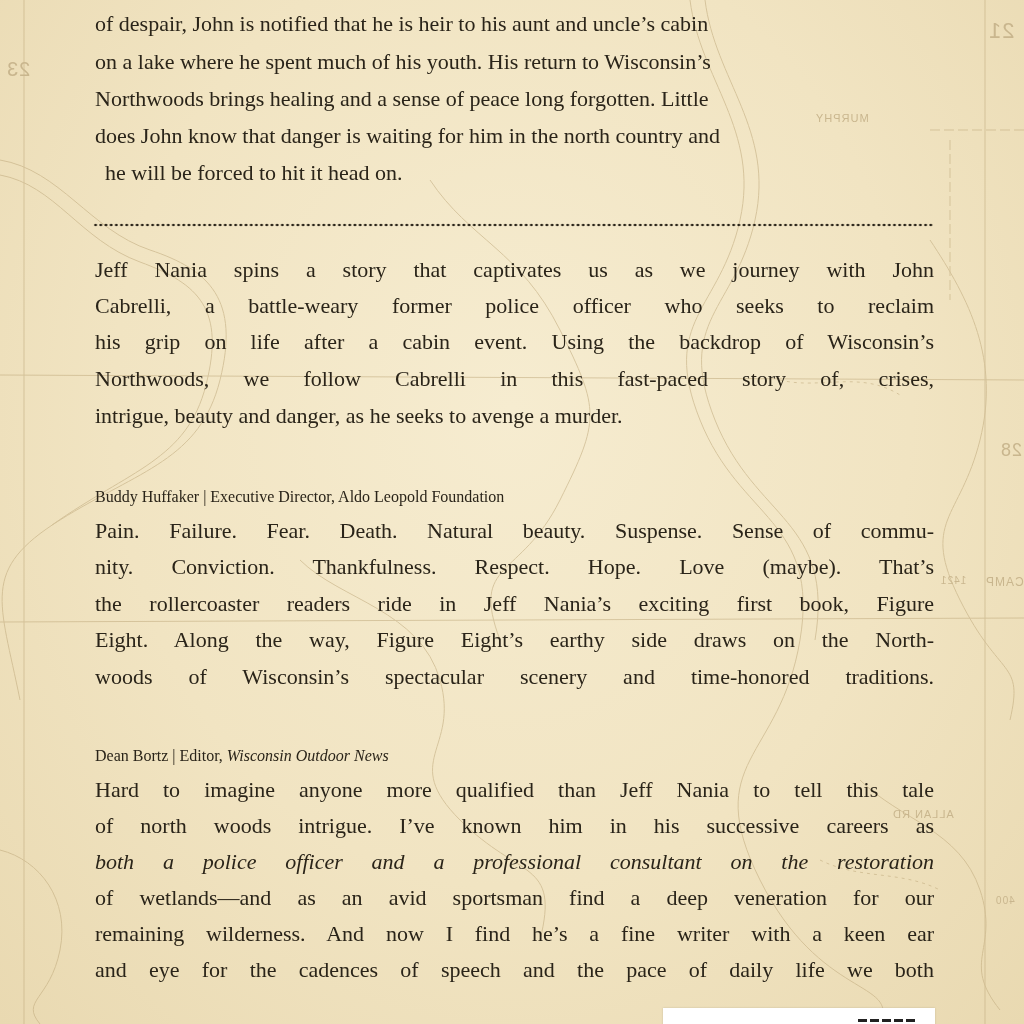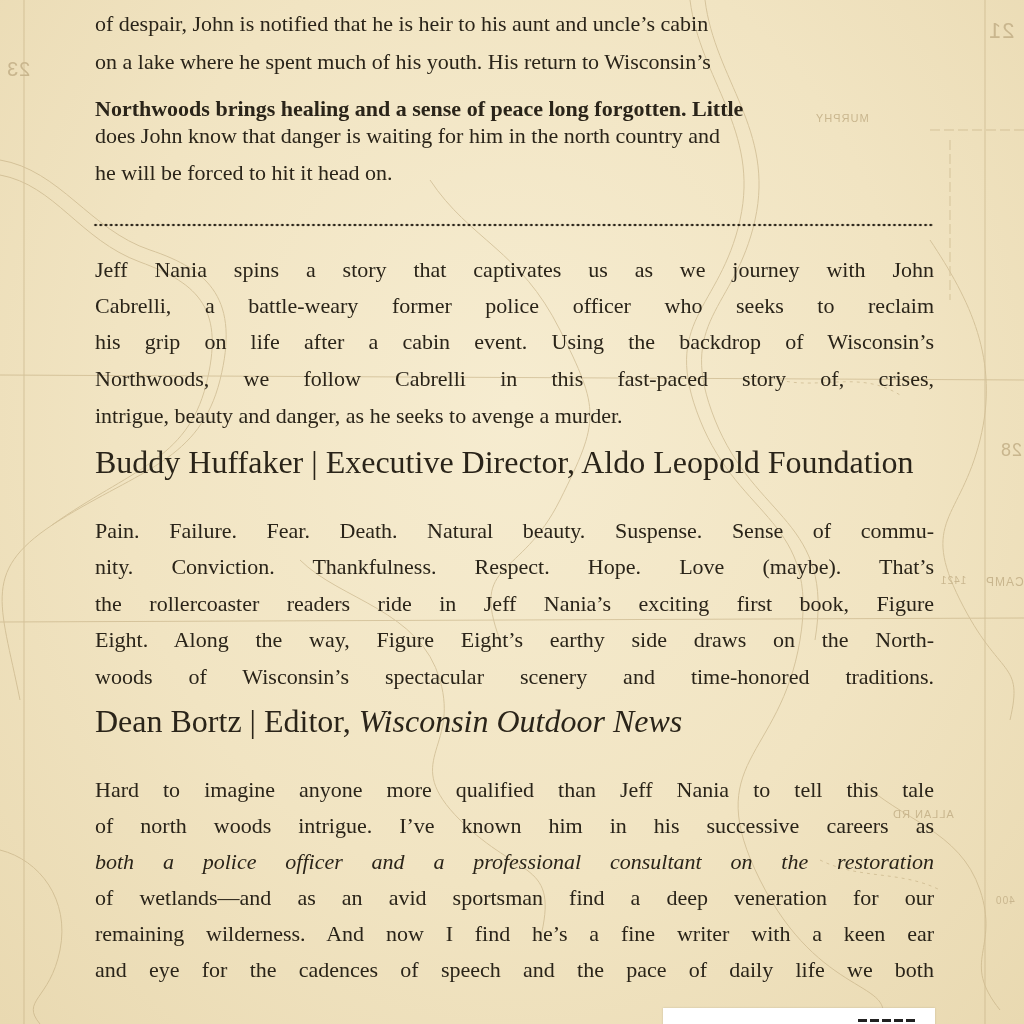--- a/index.html
+++ b/index.html
@@ -24,21 +24,21 @@
   .line {
     position: absolute; left: 0; width: 839px;
     font-size: 22px; line-height: 24px; white-space: nowrap;
   }
   .justify { text-align: justify; text-align-last: justify; }
   .dots {
     position: absolute; left: -2px; top: 223px; width: 841px; height: 4px;
     background-image: radial-gradient(circle, #2a2419 1.2px, transparent 1.6px);
     background-size: 5.2px 4px;
   }
-  .attr { font-size: 32px; }
+  .attr { font-size: 16px; margin-top: 35px; }
   .attr i { font-style: italic; }
   .price-box {
     position: absolute; left: 663px; top: 1008px; width: 272px; height: 30px;
     background: #ffffff; box-shadow: 0 0 2px rgba(0,0,0,0.15);
   }
   .price-box .ink {
     position: absolute; left: 195px; top: 11px; width: 58px; height: 10px;
     overflow: hidden;
   }
   .price-box .ink span {
@@ -80,23 +80,23 @@
 <div class="map-label" style="left:940px; top:575px; font-size:10px;">1421</div>
 <div class="map-label" style="left:1000px; top:440px; font-size:18px;">28</div>
 <div class="map-label" style="left:892px; top:808px; font-size:11px;">ALLAN RD</div>
 <div class="map-label" style="left:995px; top:895px; font-size:10px;">400</div>
 
 <div class="page">
 
   <div>
     <div class="line" style="top:12px;">of despair, John is notified that he is heir to his aunt and uncle’s cabin</div>
     <div class="line" style="top:50px;">on a lake where he spent much of his youth. His return to Wisconsin’s</div>
-    <div class="line" style="top:97px;font-weight:bold;">Northwoods brings healing and a sense of peace long forgotten. Little</div>
+    <div class="line" style="top:87px;">Northwoods brings healing and a sense of peace long forgotten. Little</div>
     <div class="line" style="top:124px;">does John know that danger is waiting for him in the north country and</div>
-    <div class="line" style="top:161px;">he will be forced to hit it head on.</div>
+    <div class="line" style="top:161px;margin-left:10px;">he will be forced to hit it head on.</div>
   </div>
 
   <div class="dots"></div>
 
   <div>
     <div class="line justify" style="top:258px;">Jeff Nania spins a story that captivates us as we journey with John</div>
     <div class="line justify" style="top:294px;">Cabrelli, a battle-weary former police officer who seeks to reclaim</div>
     <div class="line justify" style="top:330px;">his grip on life after a cabin event. Using the backdrop of Wisconsin’s</div>
     <div class="line justify" style="top:367px;">Northwoods, we follow Cabrelli in this fast-paced story of, crises,</div>
     <div class="line" style="top:404px;">intrigue, beauty and danger, as he seeks to avenge a murder.</div>

